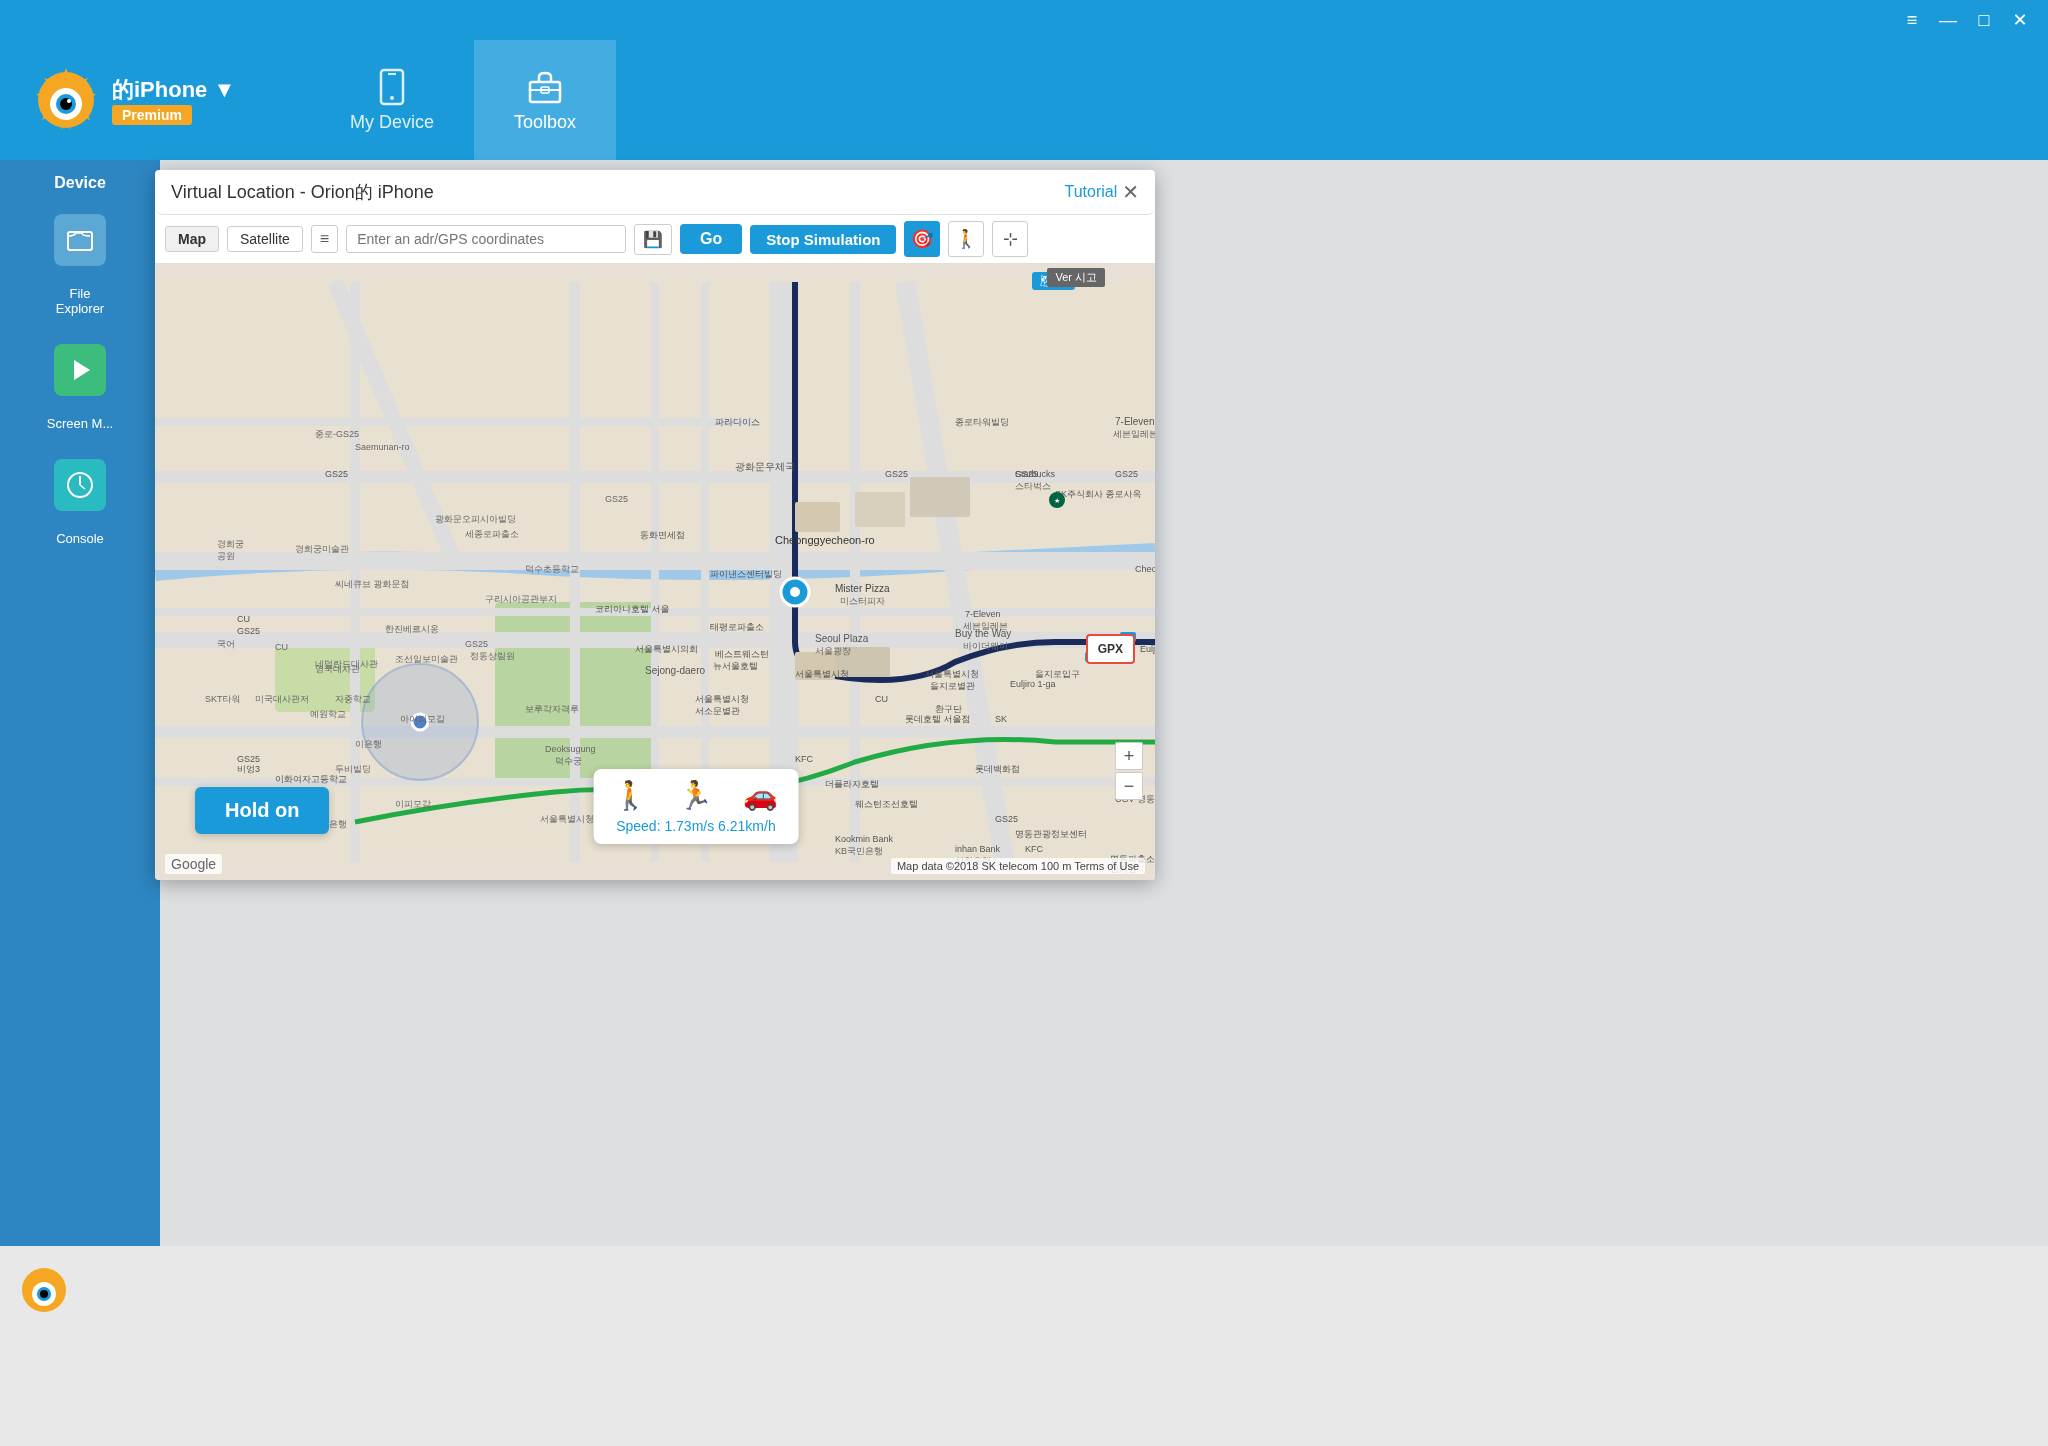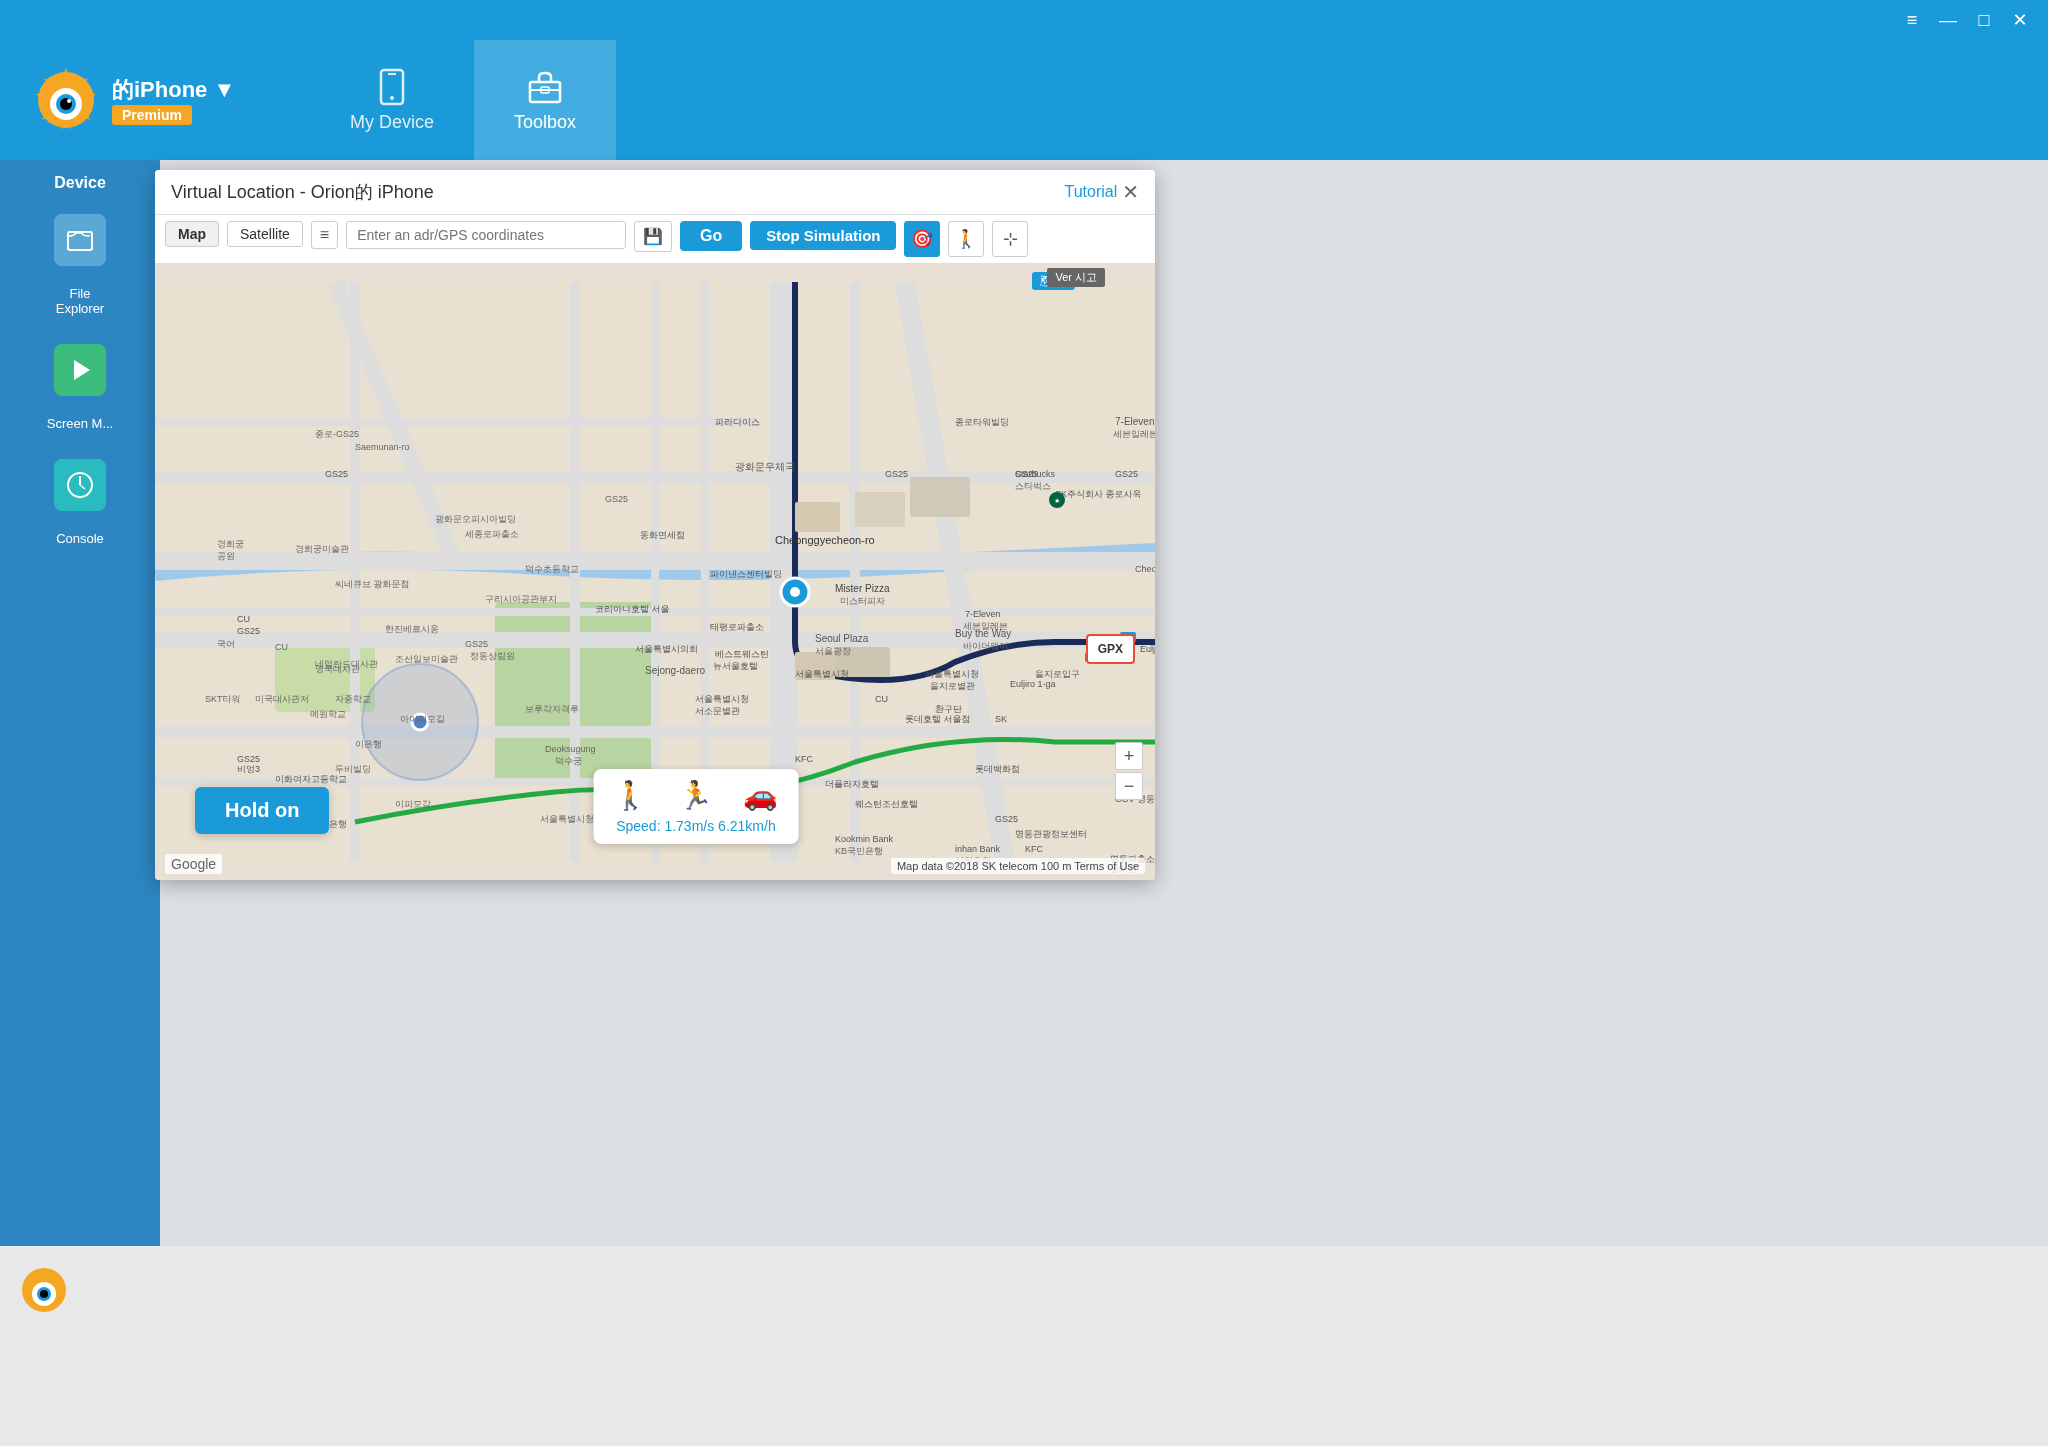--- a/index.html
+++ b/index.html
@@ -158,20 +158,21 @@
       flex-direction: column;
     }
     .map-titlebar {
       background: white;
       padding: 10px 16px;
       display: flex;
       align-items: center;
       justify-content: space-between;
       border-bottom: 1px solid #e0e0e0;
       flex-shrink: 0;
+      border-radius: 8px;
     }
     .map-title {
       font-size: 18px;
       color: #333;
       font-weight: normal;
     }
     .map-titlebar-right {
       display: flex;
       align-items: center;
       gap: 5px;
@@ -185,21 +186,21 @@
       font-size: 20px;
       color: #666;
       cursor: pointer;
       line-height: 1;
     }
 
     
     .map-toolbar {
       background: white;
       display: flex;
-      align-items: flex-start;
+      align-items: center;
       padding: 6px 10px;
       gap: 8px;
       border-bottom: 1px solid #e0e0e0;
       flex-shrink: 0;
     }
     .map-type-btn {
       padding: 4px 12px;
       border: 1px solid #ccc;
       background: white;
       border-radius: 3px;

